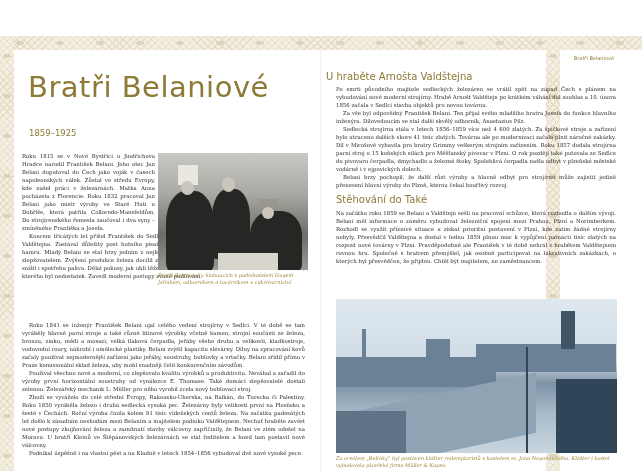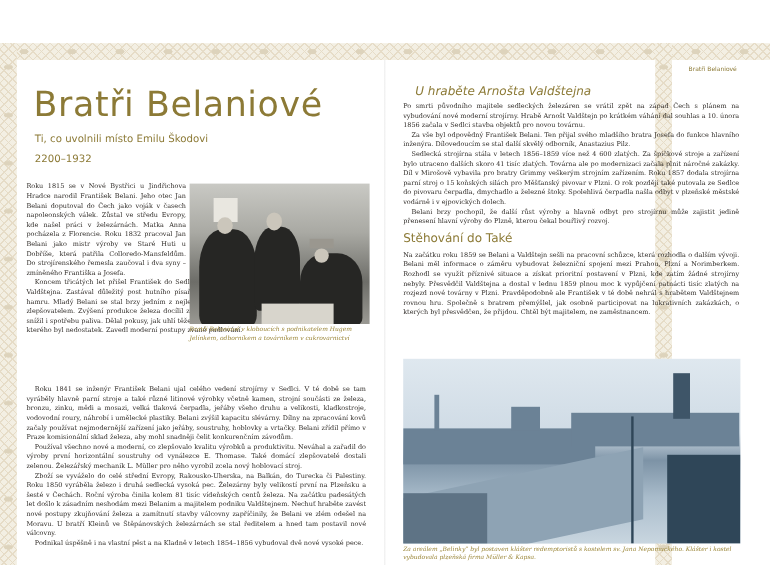--- a/index.html
+++ b/index.html
@@ -35,21 +35,21 @@
 
   .photo1 { position:absolute; left:144px; top:103px; width:150px; height:117px;
     background:linear-gradient(180deg,#c9c9c4 0%,#a9a9a3 35%,#6d6d68 70%,#9a9993 100%); overflow:hidden; }
   .photo1 .fig { position:absolute; background:#262624; border-radius:40% 40% 10% 10%; }
   .photo1 .hat { position:absolute; background:#e9e7e0; }
   .photo1 .face { position:absolute; background:#cbc6bb; border-radius:50%; }
   .caption1 { position:absolute; left:144px; top:222px; width:150px; font-size:5px; line-height:7px; font-style:italic; color:#9a8536; }
 
   .running-head { position:absolute; right:14px; top:5px; font-family:"DejaVu Sans", sans-serif; font-size:5px; color:#8c7a36; }
   .h2 { font-family:"DejaVu Sans", sans-serif; font-size:10px; color:#8c7a36; margin:0; font-weight:normal; }
-  .h2-a { position:absolute; left:24px; top:21px;font-style:italic; }
+  .h2-a { position:absolute; left:4px; top:21px; }
   .sec1 { position:absolute; left:14px; top:35px; width:280px; }
   .h2-b { position:absolute; left:14px; top:144px; }
   .sec2 { position:absolute; left:14px; top:159px; width:280px; }
 
   .photo2 { position:absolute; left:14px; top:249px; width:281px; height:154px; overflow:hidden;
     background:linear-gradient(180deg,#dfe8ef 0%,#cfdbe5 40%,#7d93a6 55%,#a9bccb 75%,#c9d6e0 100%); }
   .photo2 .b { position:absolute; background:#6b8296; }
   .photo2 .d { position:absolute; background:#2f4658; }
   .caption2 { position:absolute; left:14px; top:405px; width:281px; font-size:5px; line-height:7px; font-style:italic; color:#9a8536; }
 
@@ -63,22 +63,21 @@
 
 <div class="spread">
   <div class="orn orn-top"></div>
   <div class="orn orn-left"></div>
   <div class="orn orn-right"></div>
   <div class="orn orn-bottom"></div>
   <div class="gutter"></div>
 
   <div class="page page-left">
     <h1 class="title">Bratři Belaniové</h1>
-    <div class="subtitle">Ti, co uvolnili místo Emilu Škodovi</div>
-    <div class="years">2200–1932</div>
+    <div class="years">1859–1925</div>
 
     <div class="col-left-top body-text">
       <p class="first">Roku 1815 se v Nové Bystřici u Jindřichova Hradce narodil František Belani. Jeho otec Jan Belani doputoval do Čech jako voják v časech napoleonských válek. Zůstal ve středu Evropy, kde našel práci v železárnách. Matka Anna pocházela z Florencie. Roku 1832 pracoval Jan Belani jako mistr výroby ve Staré Huti u Dobříše, která patřila Colloredo-Mansfeldům. Do strojírenského řemesla zaučoval i dva syny – zmíněného Františka a Josefa.</p>
       <p style="width:283px;">Koncem třicátých let přišel František do Sedlce u Starého Plzence, kde byl zaměstnán u hraběte Valdštejna. Zastával důležitý post hutního písaře a měl na starosti řízení výstavby vysoké pece a hamru. Mladý Belani se stal brzy jedním z nejlepších odborníků v oboru výroby železa a úspěšným zlepšovatelem. Zvýšení produkce železa docílil zavedením válcových dmychadel vlastní konstrukce a snížil i spotřebu paliva. Dělal pokusy, jak uhlí těžené na Plzeňsku koksovat a nahradit tak uhlí dřevěné, kterého byl nedostatek. Zavedl moderní postupy zvané pudlování.</p>
     </div>
 
     <div class="photo1">
       <div class="fig" style="left:8px;top:38px;width:48px;height:80px;"></div>
       <div class="hat" style="left:20px;top:12px;width:20px;height:20px;"></div>
       <div class="face" style="left:23px;top:28px;width:13px;height:14px;"></div>

